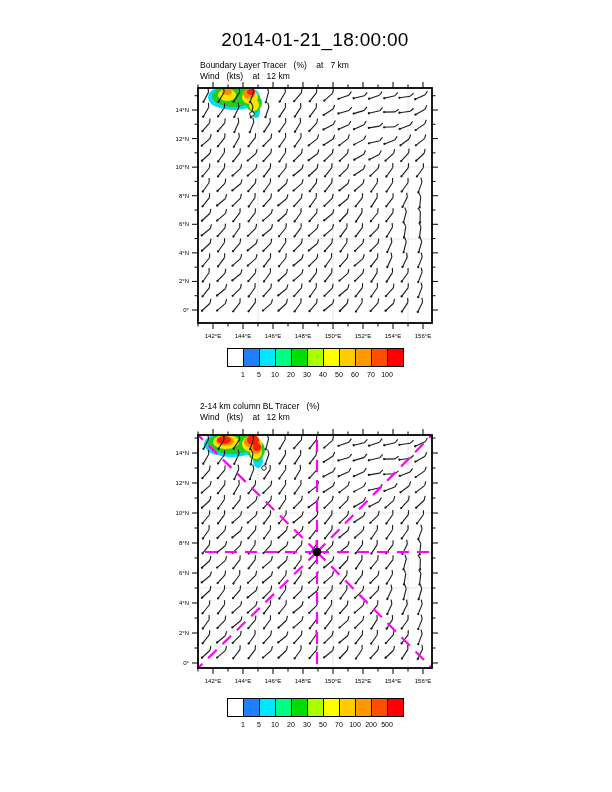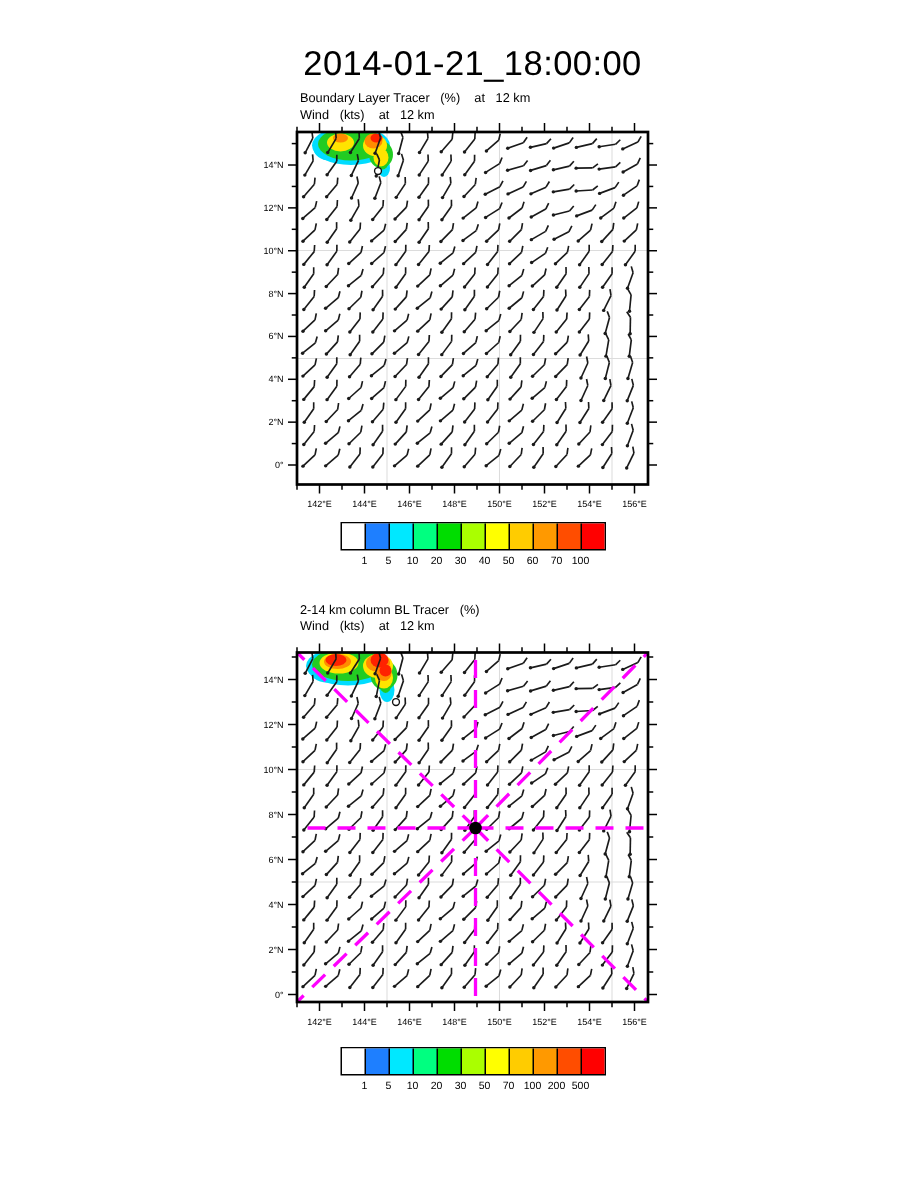--- a/index.html
+++ b/index.html
@@ -1,18 +1,18 @@
 <!DOCTYPE html>
 <html><head>
 <meta charset="utf-8">
 <style>
   html,body{margin:0;padding:0;background:#ffffff;}
   body{width:612px;height:792px;position:relative;font-family:"Liberation Sans",sans-serif;color:#000;}
   .page{position:absolute;inset:0;background:#ffffff;overflow:hidden;}
-  .title{position:absolute;left:315px;top:29px;transform:translateX(-50%);font-size:23px;letter-spacing:.3px;white-space:pre;}
+  .title{position:absolute;left:315px;top:29px;transform:translateX(-50%);font-size:19px;letter-spacing:.3px;white-space:pre;}
   .subtitle{position:absolute;left:200px;font-size:8.5px;line-height:11px;white-space:pre;}
   #sub1t{top:60px;}  #sub2t{top:71px;}
   #sub1b{top:401px;} #sub2b{top:412px;}
   svg{position:absolute;overflow:visible;}
   #svg-top{left:153px;top:78px;}
   #svg-bot{left:153px;top:425px;}
   svg text{font-family:"Liberation Sans",sans-serif;fill:#000;}
   .cbar{position:absolute;display:flex;border:1px solid #000;background:#fff;}
   #cbar-top{left:227px;top:348px;}
   #cbar-bot{left:227px;top:698px;}
@@ -22,21 +22,21 @@
   #cbl-top{left:227px;top:371px;}
   #cbl-bot{left:227px;top:721px;}
   .cbar-labels span{position:absolute;top:0;transform:translateX(-50%);font-size:7px;}
 </style>
 </head>
 <body>
 
 <div class="page">
   <div class="title">2014-01-21_18:00:00</div>
 
-  <div class="subtitle" id="sub1t">Boundary Layer Tracer   (%)    at   12 km</div>
+  <div class="subtitle" id="sub1t">Boundary Layer Tracer   (%)    at   7 km</div>
   <div class="subtitle" id="sub2t">Wind   (kts)    at   12 km</div>
   <svg id="svg-top" width="299" height="273" viewBox="0 0 299 273">
       <defs>
         <clipPath id="clip0">
           <rect x="45" y="10" width="234" height="235"></rect>
         </clipPath>
       </defs>
       <g stroke="#dcdcdc" stroke-width="0.7">
         <line x1="105" y1="10" x2="105" y2="245"></line>
         <line x1="180" y1="10" x2="180" y2="245"></line>

